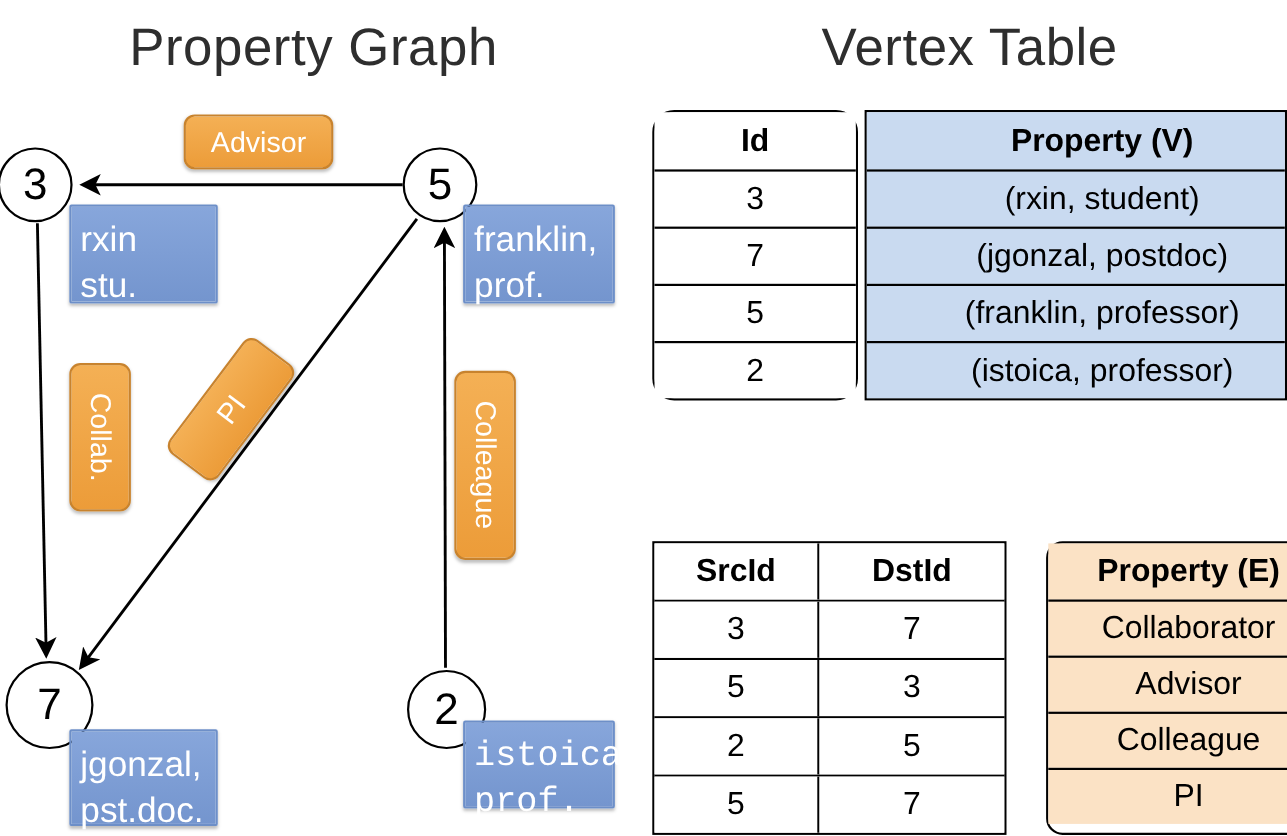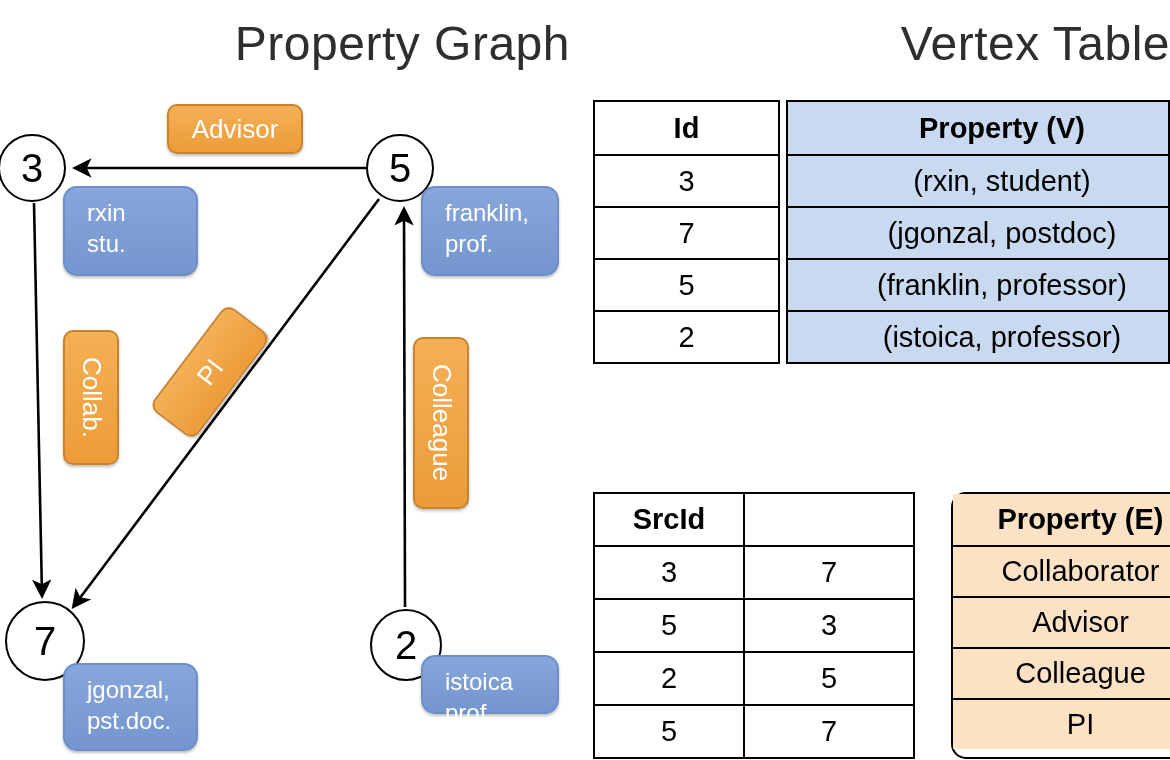--- a/index.html
+++ b/index.html
@@ -2,68 +2,68 @@
 <html><head>
 <meta charset="utf-8">
 <style>
   * { margin:0; padding:0; box-sizing:border-box; }
   html,body { background:#fff; }
   .canvas {
     position:relative; width:1170px; height:760px; overflow:hidden;
     background:#fff; font-family:"Liberation Sans", sans-serif; color:#000;
   }
   .title {
-    position:absolute; text-align:right; font-size:48px; font-weight:400;
+    position:absolute; text-align:center; font-size:48px; font-weight:400;
     color:#2e2e2e; letter-spacing:0.5px;
   }
   .graph-title { left:0; top:16px; width:570px; }
   .vertex-title { left:593px; top:16px; width:577px; }
   .edge-title { left:593px; top:402px; width:577px; }
 
   
   .edges-svg { position:absolute; left:0; top:0; pointer-events:none; }
   .node {
     position:absolute; background:#fff; border:2.5px solid #000; border-radius:50%;
     display:flex; align-items:center; justify-content:center; font-size:40px; color:#000;
   }
   .node-3 { left:-2px; top:134px; width:68px; height:68px; }
   .node-5 { left:366px; top:134px; width:68px; height:68px; }
   .node-7 { left:5px;  top:601px; width:80px; height:80px; }
   .node-2 { left:370px; top:609px; width:72px; height:72px; }
 
   .vprop {
-    position:absolute; border-radius:14px; color:#fff; font-size:24px; line-height:1.3;
-    padding:9px 22px;
+    position:absolute; border-radius:2px; color:#fff; font-size:32px; line-height:1.3;
+    padding:9px 8px;
     background:linear-gradient(180deg,#87A6DB 0%,#7495CE 100%);
     border:2px solid #6D8FC8;
     box-shadow:0 2px 3px rgba(0,0,0,0.25);
   }
   .vprop-rxin     { left:63px;  top:186px; width:135px; height:90px; }
   .vprop-franklin { left:421px; top:186px; width:138px; height:90px; }
   .vprop-jgonzal  { left:63px;  top:663px; width:135px; height:88px; }
-  .vprop-istoica  { left:421px; top:655px; width:138px; height:59px; }
+  .vprop-istoica  { left:421px; top:655px; width:138px; height:80px;font-family:Liberation Mono, monospace; }
 
   .elabel {
     position:absolute; border-radius:10px; color:#fff; font-size:26px;
     display:flex; align-items:center; justify-content:center;
     background:linear-gradient(180deg,#F4B055 0%,#EC9C39 100%);
     border:2px solid #C8832E;
     box-shadow:0 2px 3px rgba(0,0,0,0.25);
   }
   .elabel-advisor   { left:167px; top:104px; width:136px; height:50px; }
   .elabel-collab    { left:63px;  top:330px; width:56px;  height:135px; writing-mode:vertical-rl; }
   .elabel-pi        { left:145px; top:344px; width:130px; height:56px; transform:rotate(-53deg); }
   .elabel-colleague { left:413px; top:337px; width:56px;  height:172px; writing-mode:vertical-rl; }
 
   
   .tbl { position:absolute; display:flex; gap:6px; }
   .vtable { left:593px; top:100px; }
   .etable { left:593px; top:492px;gap:36px; }
   .col { border:2px solid #000; background:#fff; }
-  .vtable .id-col   { width:187px; }
+  .vtable .id-col   { width:187px;border-radius:20px; }
   .vtable .prop-col { width:384px; }
   .etable .srcdst-col { width:322px; }
   .etable .prop-col   { width:259px;border-radius:15px; }
   .cell {
     display:flex; align-items:center; justify-content:center;
     font-size:29px; border-top:2px solid #000; background:#fff;
   }
   .vtable .cell { height:52px; }
   .etable .cell { height:51px; }
   .col > .cell:first-child, .col > .row:first-child { border-top:none; }
@@ -144,20 +144,21 @@
       <div class="cell cell-blue">(jgonzal, postdoc)</div>
       <div class="cell cell-blue">(franklin, professor)</div>
       <div class="cell cell-blue">(istoica, professor)</div>
     </div>
   </div>
 
   <div class="tbl etable">
     <div class="col srcdst-col">
       <div class="row">
         <div class="cell hdr src-cell">SrcId</div>
+        <div class="cell hdr dst-cell">DstId</div>
       </div>
       <div class="row">
         <div class="cell src-cell">3</div>
         <div class="cell dst-cell">7</div>
       </div>
       <div class="row">
         <div class="cell src-cell">5</div>
         <div class="cell dst-cell">3</div>
       </div>
       <div class="row">

